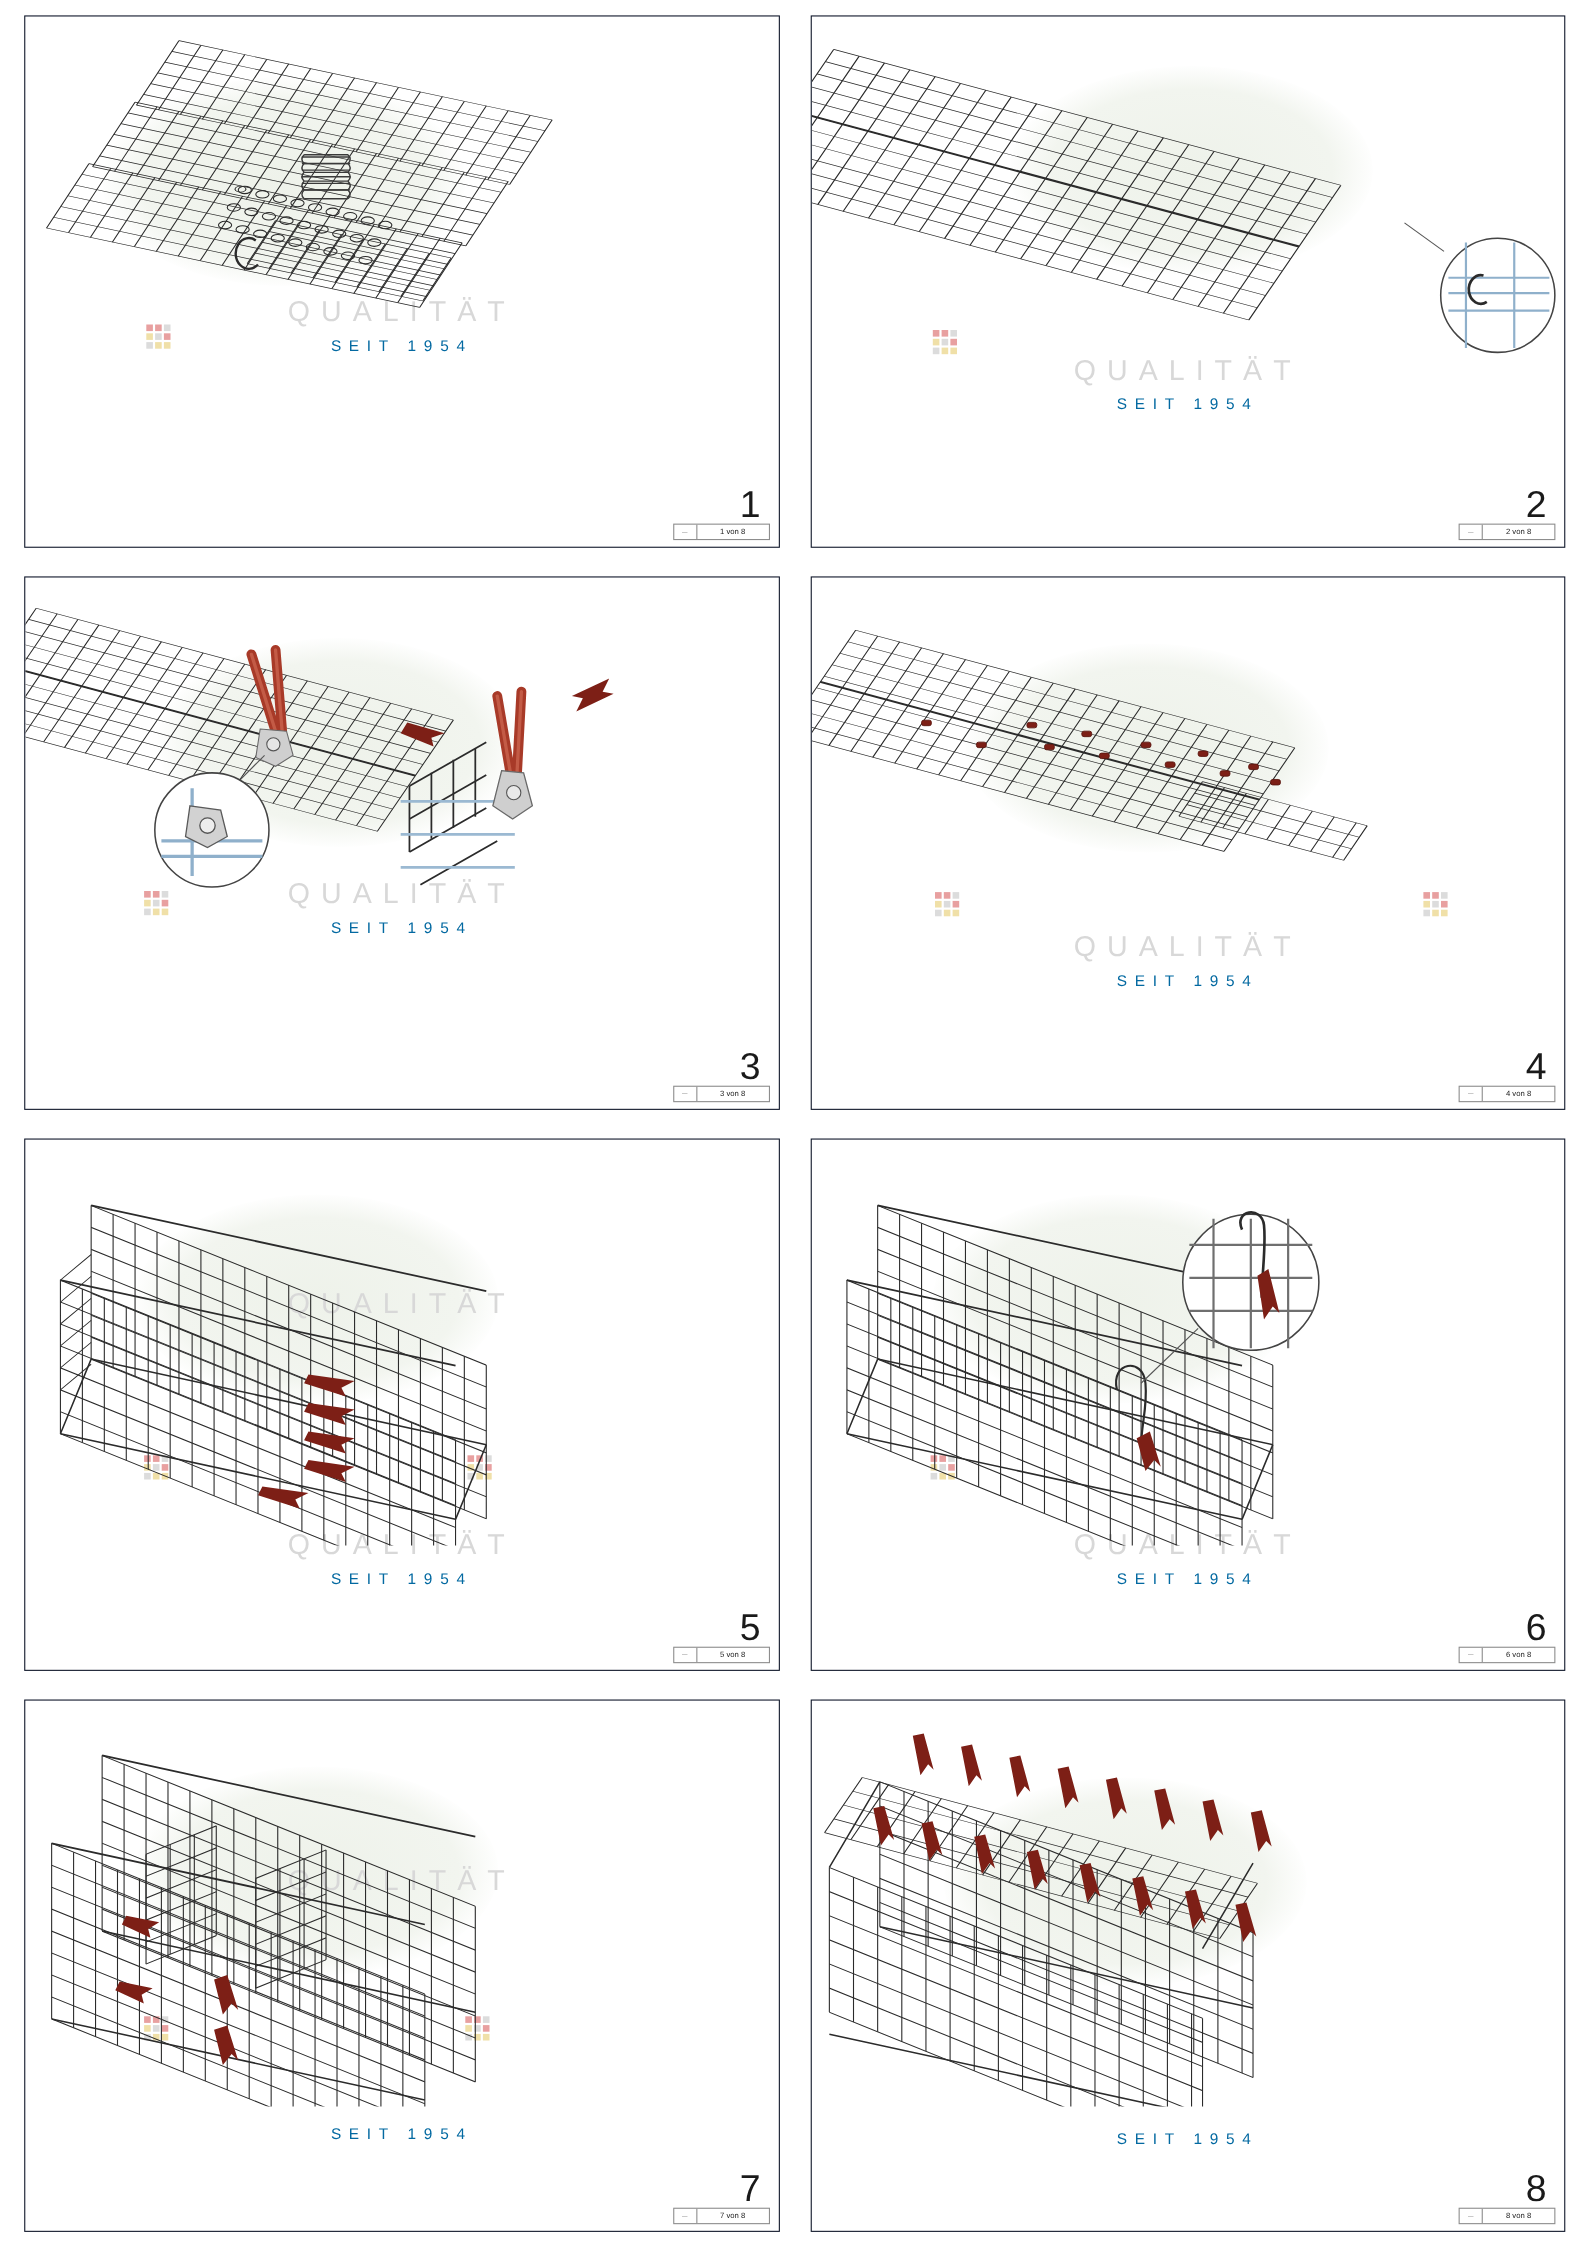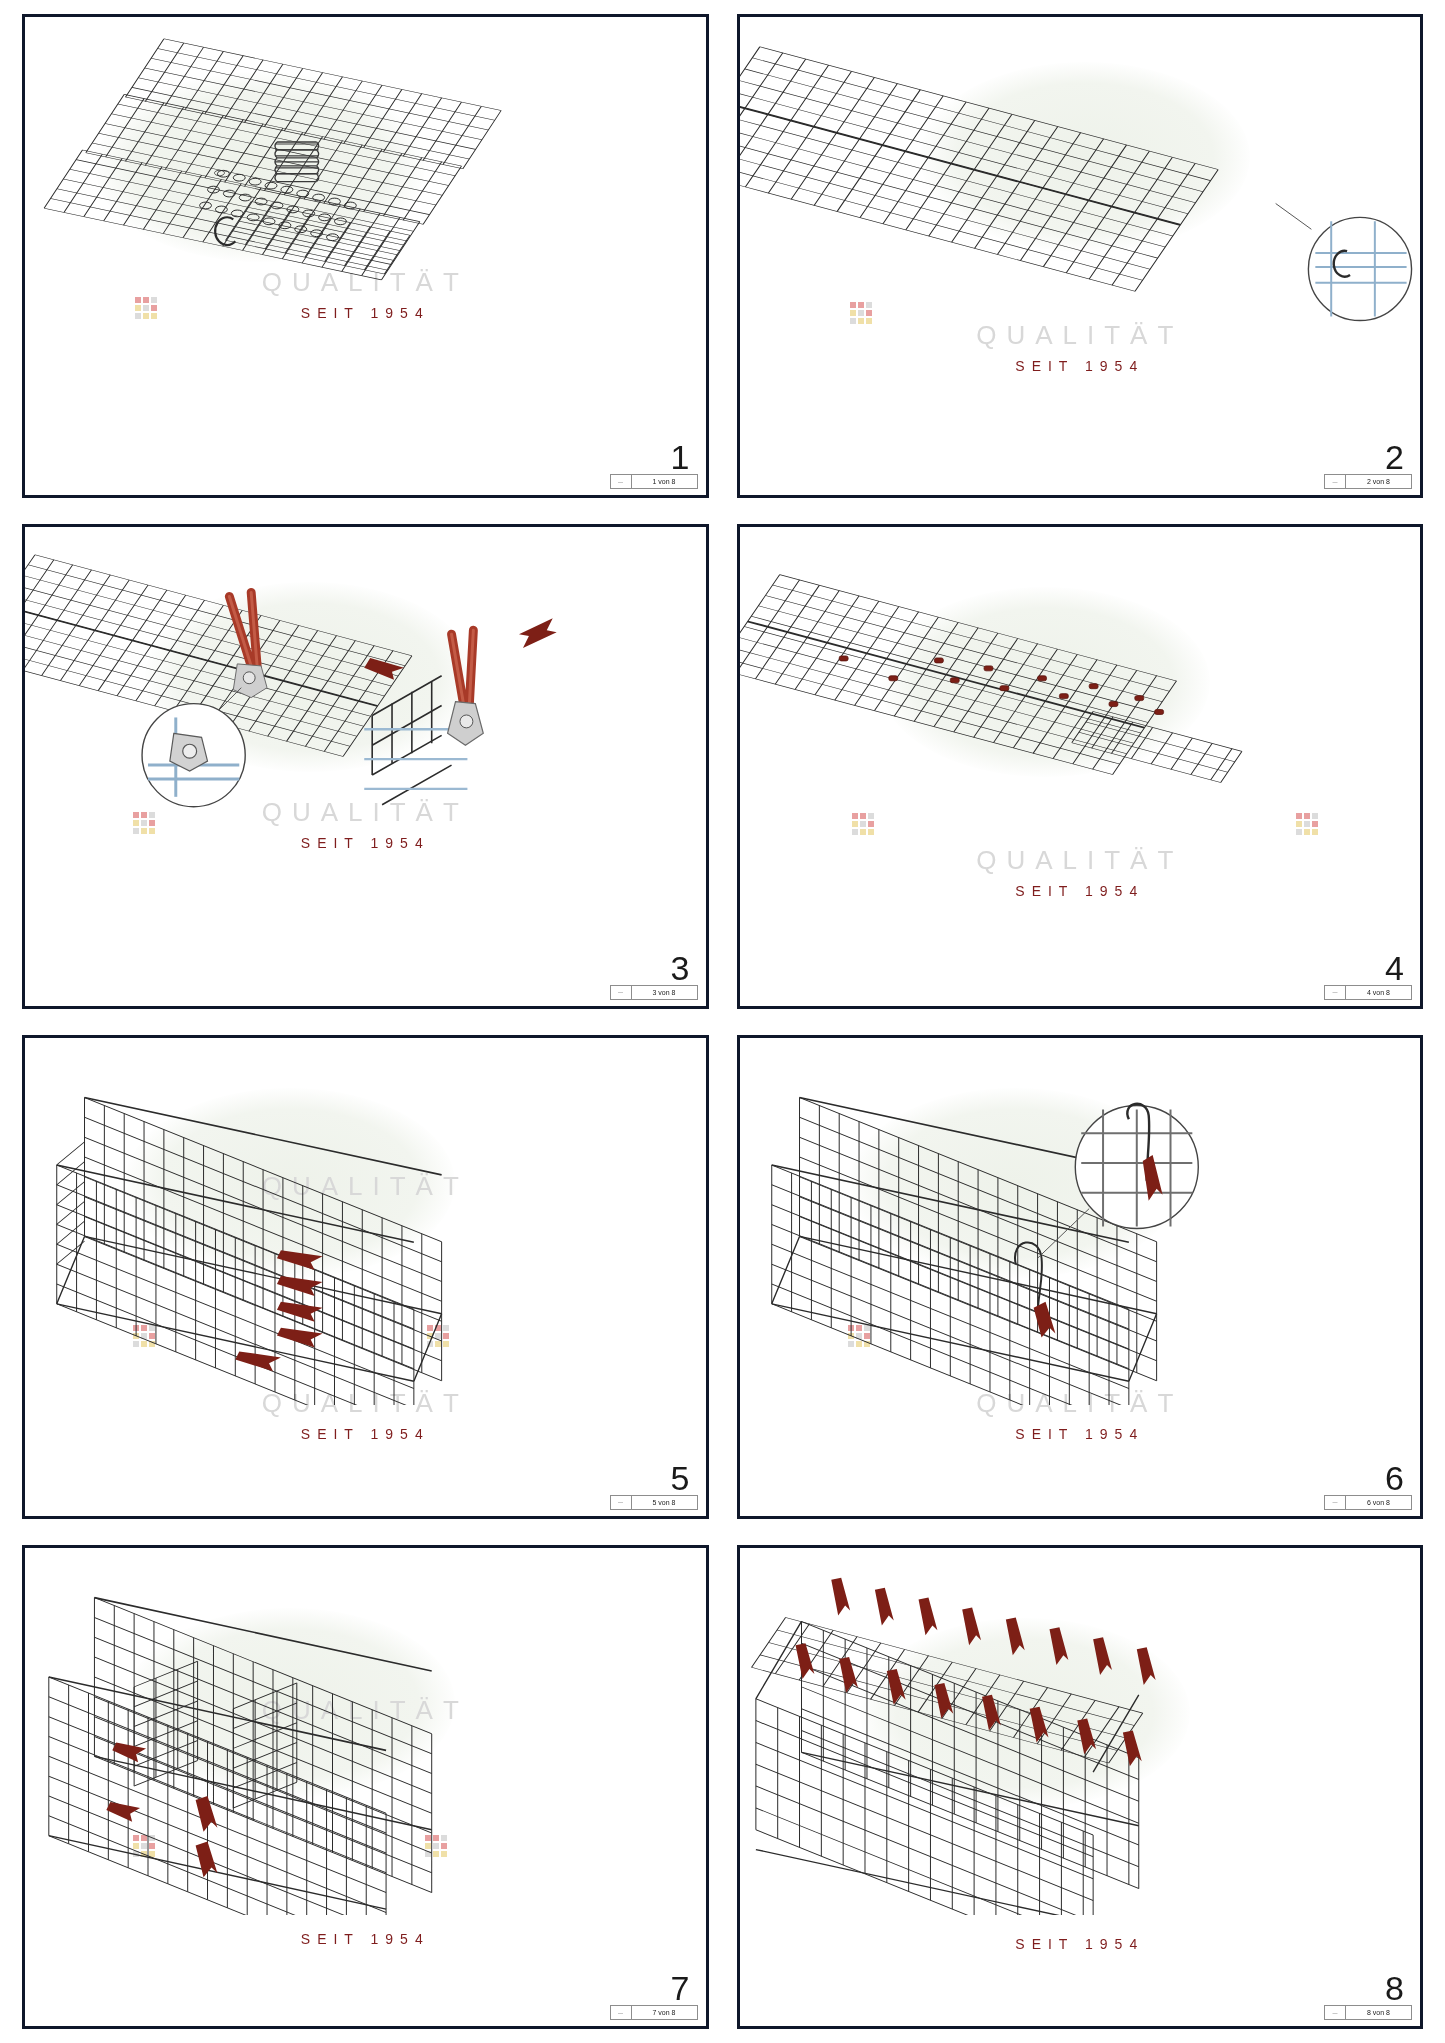--- a/index.html
+++ b/index.html
@@ -3,25 +3,25 @@
 <meta charset="utf-8">
 <style>
   html,body{margin:0;padding:0;background:#ffffff;}
   body{width:1445px;height:2043px;font-family:"Liberation Sans",sans-serif;-webkit-font-smoothing:antialiased;}
   .sheet{position:relative;width:1445px;height:2043px;background:#fff;}
   .grid{
     position:absolute;left:22px;top:14px;width:1401px;height:2015px;
     display:grid;grid-template-columns:1fr 1fr;grid-template-rows:repeat(4,1fr);
     gap:26px 28px;
   }
-  .panel{position:relative;background:#fff;border:3px solid #0f172a;overflow:hidden;}
+  .panel{position:relative;background:#fff;border:1px solid #0f172a;overflow:hidden;}
   .stage{position:absolute;inset:0;}
   .wm{position:absolute;left:0;right:0;top:50%;transform:translateY(-50%);text-align:center;pointer-events:none;}
   .wm .wm-main{font-size:26px;letter-spacing:10px;color:#d8d8d8;font-weight:400;}
-  .wm .wm-sub{font-size:14px;letter-spacing:7px;color:#7f1d1d;margin-top:7px;}
+  .wm .wm-sub{font-size:14px;letter-spacing:7px;color:#0369a1;margin-top:7px;}
   .wm-blob{position:absolute;width:330px;height:190px;border-radius:50%;
     background:radial-gradient(ellipse at center,#eef2ea 0%,#f2f5ef 55%,rgba(255,255,255,0) 72%);}
   .wm-sq{position:absolute;width:22px;height:22px;display:grid;grid-template-columns:repeat(3,1fr);grid-template-rows:repeat(3,1fr);gap:2px;}
   .wm-sq i{display:block;}
   .step-num{position:absolute;right:16px;bottom:18px;font-size:34px;color:#1a1a1a;font-family:"Liberation Sans",sans-serif;}
   .page-tag{position:absolute;right:8px;bottom:6px;border:1px solid #8d8d8d;height:13px;width:86px;display:flex;align-items:center;}
   .page-tag .dash{width:20px;border-right:1px solid #8d8d8d;height:100%;display:flex;align-items:center;justify-content:center;font-size:5px;color:#777;}
   .page-tag .lbl{flex:1;text-align:center;font-size:7px;color:#222;}
   svg{display:block;}
 </style>

